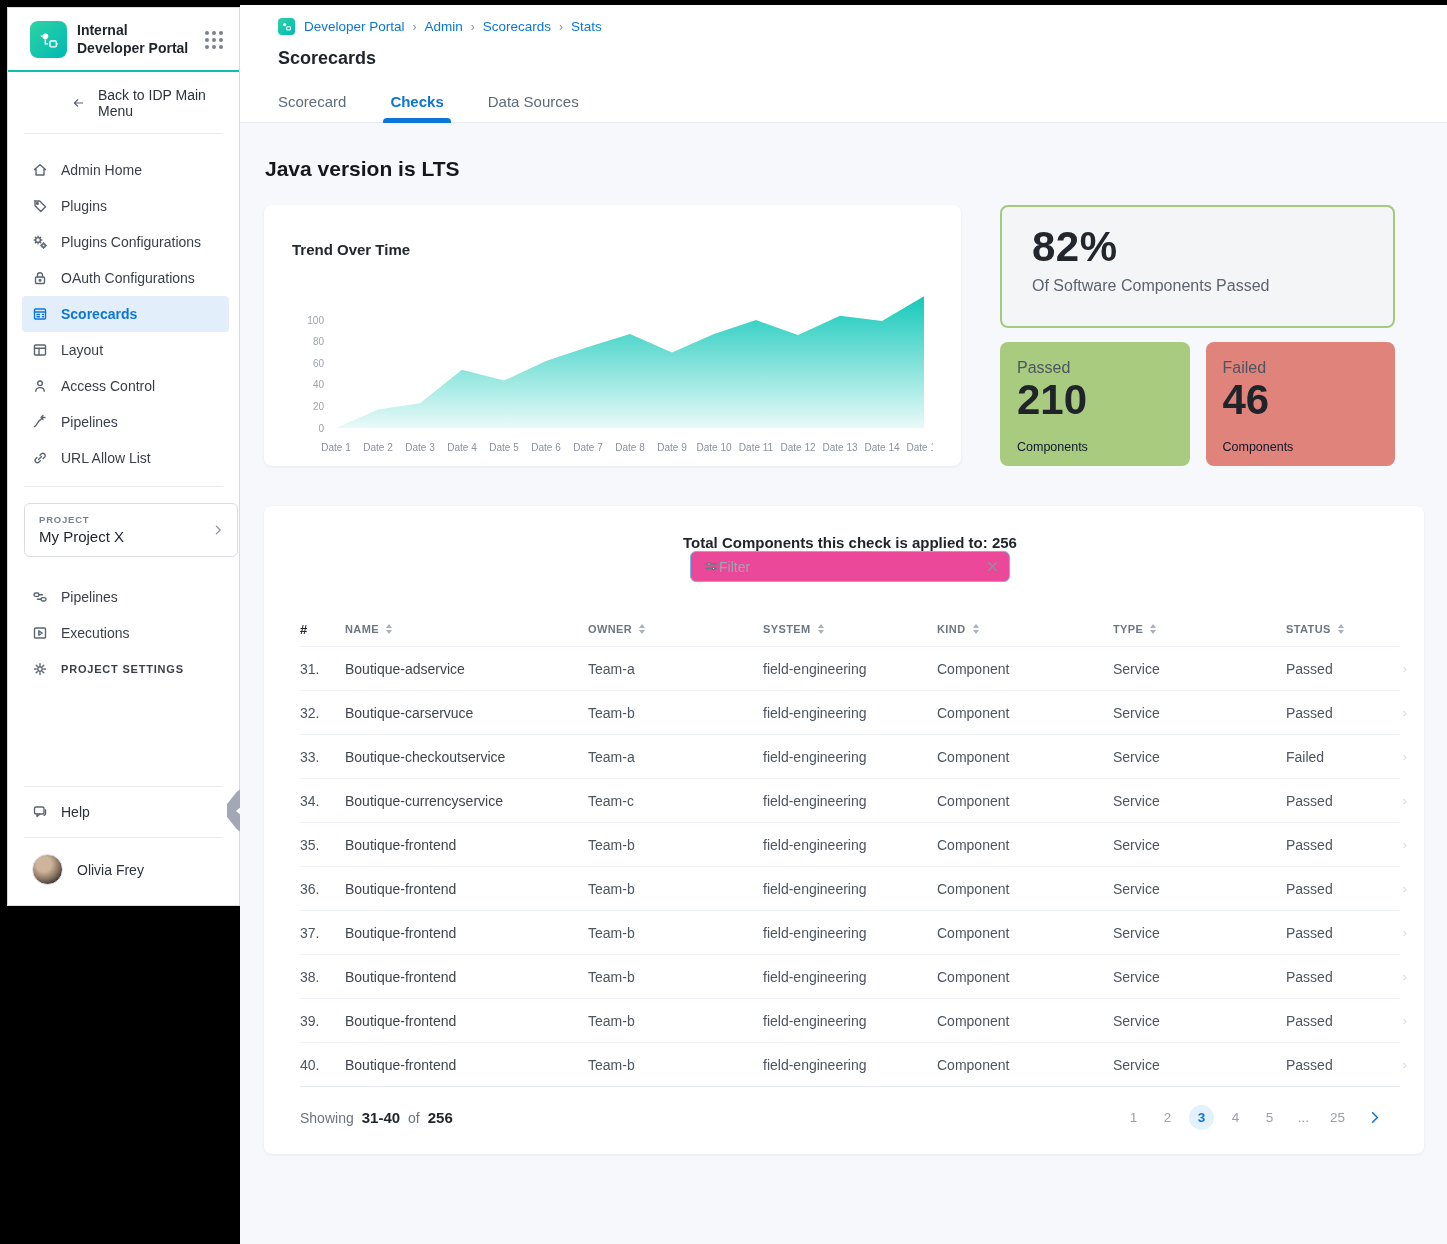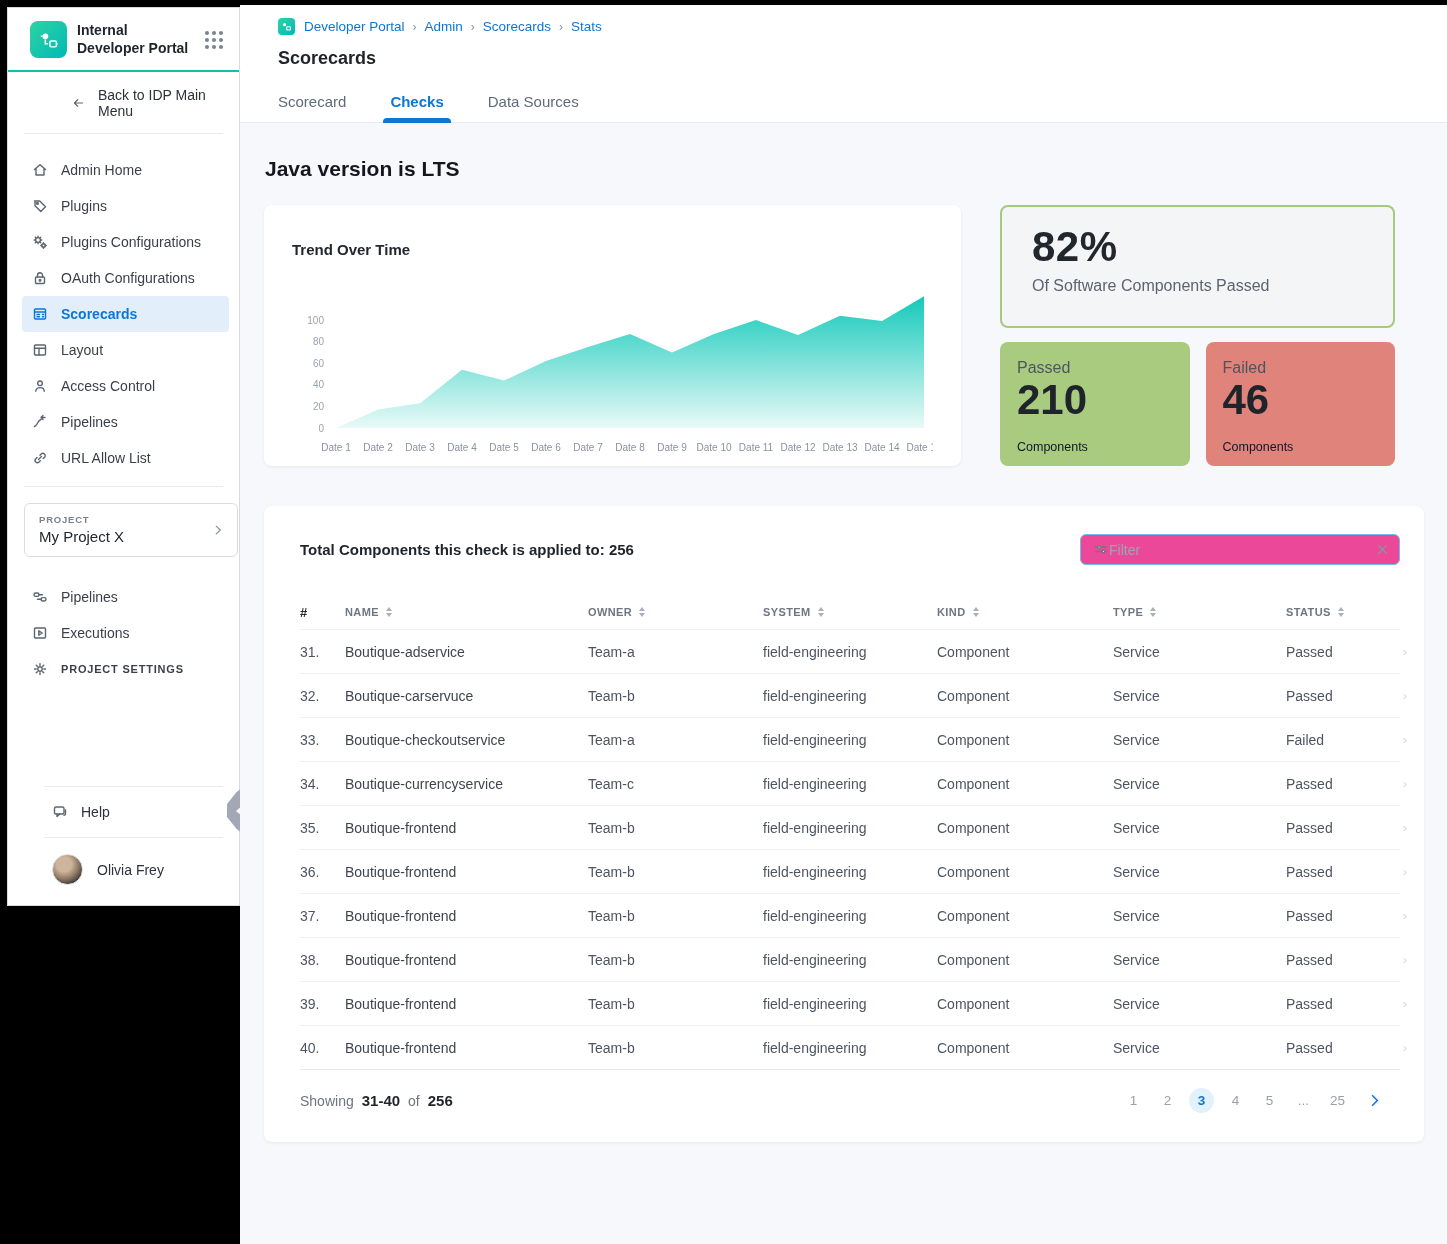--- a/index.html
+++ b/index.html
@@ -23,21 +23,21 @@
   .sb-item { display:flex; align-items:center; gap:13px; height:36px; margin:0 10px 0 14px;
              padding-left:10px; font-size:14px; color:#3a3f48; border-radius:4px; cursor:pointer; }
   .sb-item svg { flex:0 0 auto; }
   .sb-item.active { background:#e3eefb; color:#0b76d8; font-weight:bold; }
   .project-card { margin:16px 1px 0 16px; border:1px solid #d9dce3; border-radius:6px;
                   padding:10px 12px 11px 14px; display:flex; align-items:center; justify-content:space-between; cursor:pointer; }
   .project-label { font-size:9.5px; letter-spacing:.8px; color:#7b828d; font-weight:bold; }
   .project-name { font-size:15px; color:#22272e; margin-top:3px; }
   .proj-menu { padding:22px 0 0 0; }
   .sb-item.small-caps span { font-size:11px; letter-spacing:.8px; font-weight:bold; color:#3a3f48; }
-  .sb-bottom { margin-top:auto;margin-left:20px; }
+  .sb-bottom { margin-top:auto; }
   .sb-help { display:flex; align-items:center; gap:13px; padding:17px 24px; font-size:14px; color:#2d323a; cursor:pointer; }
   .sb-user { display:flex; align-items:center; gap:14px; padding:16px 24px 20px 24px; font-size:14px; color:#2d323a; cursor:pointer; }
   .avatar { width:31px; height:31px; border-radius:50%;
             background:radial-gradient(circle at 38% 32%, #cdb49a 0 28%, #8d7763 55%, #3c3a3d 78%); border:1px solid #d9dce3; }
   .collapse-handle { position:absolute; left:227px; top:783px; width:21px; height:55px; background:#a3a7b6;
             clip-path:polygon(100% 0,100% 100%,45% 83%,0 62%,0 38%,45% 17%); display:flex; align-items:center; justify-content:center; cursor:pointer; }
   .collapse-handle i { width:0; height:0; border-top:5px solid transparent; border-bottom:5px solid transparent; border-right:6px solid #fff; margin-left:2px; }
 
   
   .content { position:absolute; left:240px; top:5px; width:1207px; height:1239px; background:#f6f8fc; }
@@ -67,21 +67,21 @@
   .percent-caption { font-size:16px; color:#5b6470; margin-top:6px; }
   .pf-row { display:flex; gap:16px; margin-top:14px; }
   .pf-card { flex:1; height:124px; border-radius:8px; padding:17px 17px 12px 17px; display:flex; flex-direction:column; }
   .pf-card.passed { background:#a9cb80; }
   .pf-card.failed { background:#e0837b; }
   .pf-label { font-size:16px; color:#4d5560; }
   .pf-value { font-size:42px; font-weight:bold; color:#1f242b; line-height:1.08; }
   .pf-caption { font-size:12.5px; color:#0f172a; margin-top:auto; }
 
   .table-card { margin-top:40px; margin-bottom:78px; padding:28px 24px 24px 36px; min-height:636px; }
-  .table-top { display:flex; align-items:center; justify-content:space-between; margin-bottom:30px; }
+  .table-top { display:flex; align-items:center; justify-content:space-between; margin-bottom:30px;flex-direction:column; }
   .table-title { font-size:15px; font-weight:bold; color:#1f242b; }
   .filter-box { width:320px; height:31px; background:#ec4899; border:1.5px solid #74b8ec; border-radius:6px;
                 display:flex; align-items:center; gap:0; padding:0 10px 0 12px; }
   .filter-input { flex:1; border:none; outline:none; background:transparent; font-size:14px; color:#22272e;
                   font-family:inherit; }
   .filter-input::placeholder { color:#9aa6b2; }
 
   .tgrid { display:grid; grid-template-columns:45px 243px 175px 174px 176px 173px 107px 14px; align-items:center; }
   .thead { height:34px; color:#6e7682; font-size:11px; letter-spacing:.4px; font-weight:bold; }
   .thead .hash { color:#22272e; font-size:13px; }

